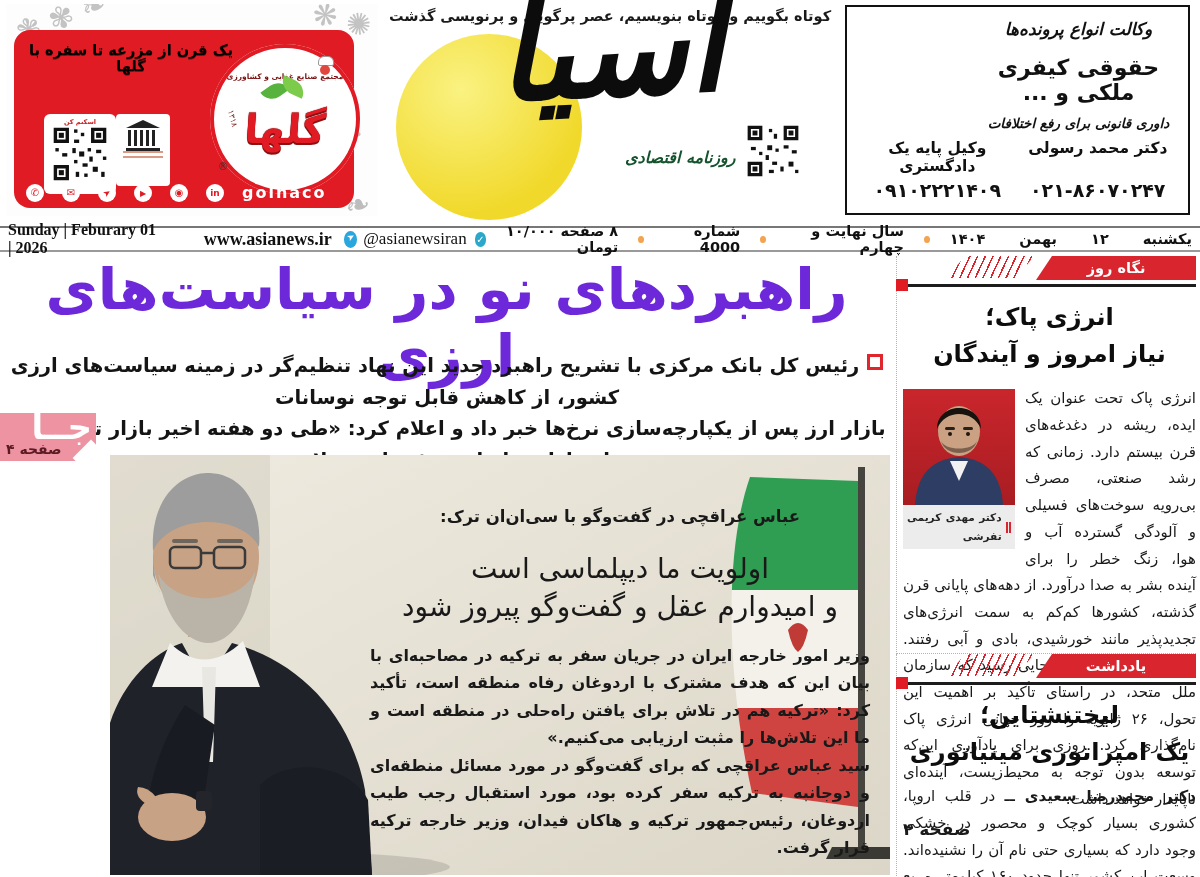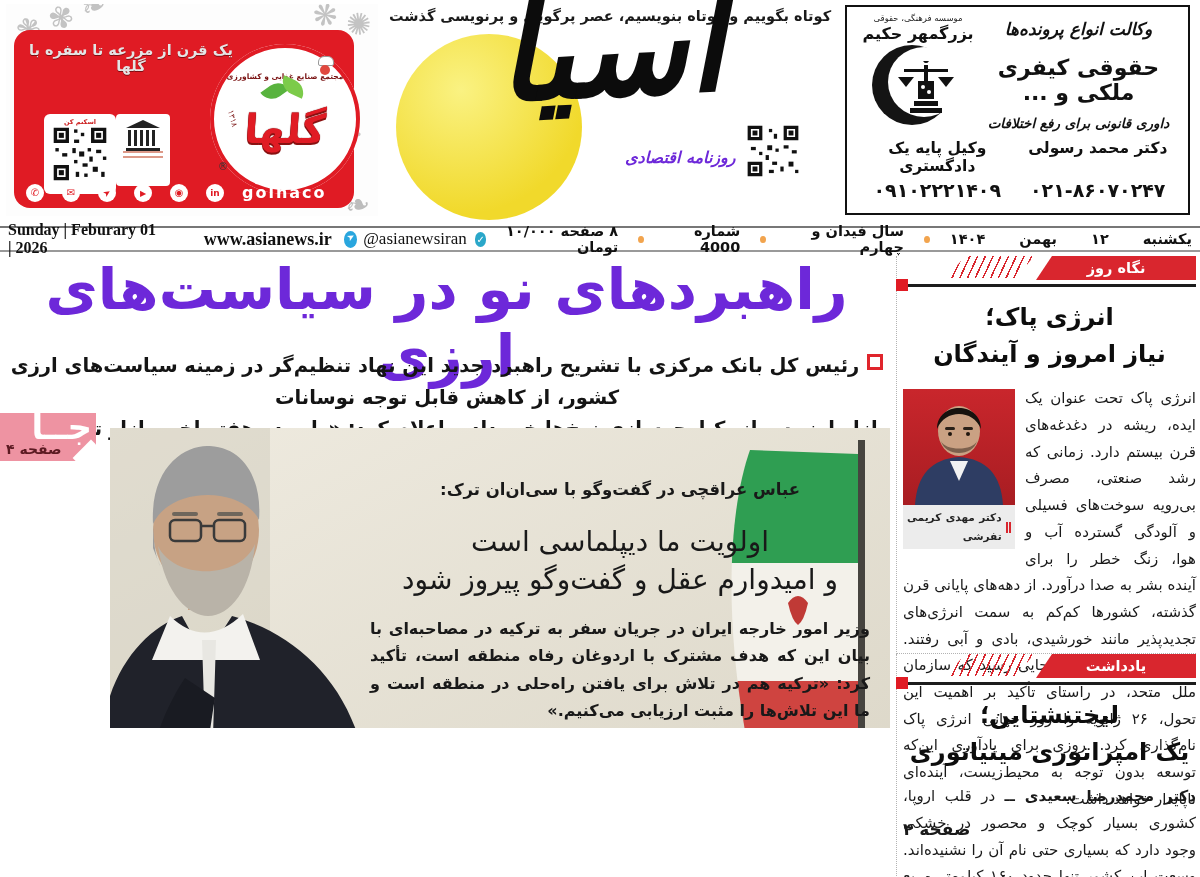--- a/index.html
+++ b/index.html
@@ -12,21 +12,21 @@
   .g-spice{position:absolute;color:#c3c3c3;font-size:30px;}
   .g-spice.s1{left:8px;top:-4px;transform:rotate(-20deg);}
   .g-spice.s1::before{content:"❧ ✾ ❃";}
   .g-spice.s2{right:6px;top:-2px;transform:rotate(15deg);}
   .g-spice.s2::before{content:"✺ ❋";}
   .g-spice.s3{right:2px;top:90px;transform:rotate(80deg);}
   .g-spice.s3::before{content:"❦ ✽";}
   .g-spice.s4{right:8px;bottom:-6px;transform:rotate(-10deg);color:#bdbdbd;}
   .g-spice.s4::before{content:"❧";}
   .g-red{position:absolute;left:8px;top:26px;width:340px;height:178px;background:#e01b24;border-radius:16px;}
-  .g-slogan{position:absolute;right:120px;left:14px;top:12px;text-align:center;color:#e5e5e5;
+  .g-slogan{position:absolute;right:120px;left:14px;top:12px;text-align:center;color:#000000;
             font-weight:bold;font-size:14.5px;text-shadow:0 1px 0 #7e0d12;}
   .g-circle{position:absolute;right:-6px;top:14px;width:150px;height:150px;border-radius:50%;background:#fff;
             box-shadow:0 0 0 4px #e01b24 inset;}
   .g-tag{position:absolute;top:28px;left:10px;right:10px;text-align:center;font-size:7.5px;color:#7a1313;font-weight:bold;}
   .g-chef{position:absolute;right:24px;top:12px;width:22px;height:22px;}
   .g-chef .hat{position:absolute;left:4px;top:0;width:14px;height:8px;background:#fff;border:1px solid #999;border-radius:6px 6px 2px 2px;}
   .g-chef .face{position:absolute;left:6px;top:9px;width:10px;height:10px;background:#e0483f;border-radius:50%;}
   .g-leaves{position:absolute;left:52px;top:40px;}
   .leaf{position:absolute;width:26px;height:14px;background:#58b33e;border-radius:0 14px 0 14px;}
   .leaf.l1{transform:rotate(-35deg);left:0;top:0;}
@@ -55,21 +55,21 @@
   .ic-linkedin::before{content:"in";font-size:9px;}
   .g-handle{color:#fff;font-weight:bold;font-size:16px;letter-spacing:2px;font-family:"DejaVu Sans",sans-serif;}
 
   
   .masthead{position:absolute;left:380px;top:0;width:460px;height:224px;}
   .m-tagline{position:absolute;top:8px;left:0;right:0;text-align:center;font-size:14.5px;font-weight:bold;color:#1a1a1a;}
   .m-circle{position:absolute;left:16px;top:34px;width:186px;height:186px;border-radius:50%;
             background:radial-gradient(circle at 35% 30%,#faf282,#f1d92b 70%);}
   .m-title{position:absolute;left:30px;top:-28px;width:400px;text-align:center;font-size:132px;font-weight:900;
            font-style:italic;color:#0c0c0c;transform:rotate(-3deg);}
-  .m-sub{position:absolute;left:245px;top:148px;font-size:16px;font-weight:bold;font-style:italic;color:#6d28d9;}
+  .m-sub{position:absolute;left:245px;top:148px;font-size:16px;font-weight:bold;font-style:italic;color:#14532d;}
   .m-qr{position:absolute;left:366px;top:124px;width:54px;height:54px;}
 
   
   .legal{position:absolute;left:845px;top:5px;width:345px;height:210px;border:2.5px solid #111;background:#fff;
          box-sizing:border-box;padding:6px 10px;}
   .l-row{display:flex;}
   .l-right{width:62%;text-align:center;}
   .l-cal1{font-family:"DejaVu Serif",serif;font-style:italic;font-weight:bold;font-size:17px;margin-top:6px;}
   .l-main{font-weight:900;font-size:22px;margin-top:16px;}
   .l-cal2{font-family:"DejaVu Serif",serif;font-style:italic;font-weight:bold;font-size:13.5px;margin-top:10px;}
@@ -104,21 +104,21 @@
            font-size:57px;font-weight:900;color:#6d28d9;letter-spacing:-1px;}
   .lead-lede{position:absolute;left:6px;top:350px;width:882px;text-align:center;font-size:19.5px;font-weight:bold;
              line-height:1.62;color:#141414;}
   .red-sq{display:inline-block;width:10px;height:10px;border:3px solid #e0252c;margin-left:8px;vertical-align:2px;}
   .pink-tag{position:absolute;left:0;top:413px;width:96px;height:48px;background:#ee93a2;overflow:hidden;}
   .pt-cal{position:absolute;right:4px;top:-6px;font-size:34px;font-weight:900;color:#fff;}
   .pt-page{position:absolute;left:6px;bottom:4px;font-size:14px;font-weight:bold;color:#5c1a22;}
   .pink-tag::after{content:"";position:absolute;right:-8px;bottom:-10px;width:26px;height:26px;background:#fff;transform:rotate(45deg);}
 
   
-  .photo{position:absolute;left:110px;top:428px;width:780px;height:300px;overflow:hidden;}
+  .photo{position:absolute;left:110px;top:455px;width:780px;height:420px;overflow:hidden;}
   .photo svg{position:absolute;left:0;top:0;}
   .ph-text{position:absolute;left:250px;top:52px;width:520px;text-align:center;color:#191919;}
   .ph-kicker{font-size:16.5px;font-weight:bold;}
   .ph-hl{font-size:28px;font-weight:400;line-height:1.35;margin-top:24px;}
   .ph-body{margin:16px auto 0;width:500px;font-size:16px;font-weight:bold;line-height:1.72;text-align:justify;}
 
   
   .rcol{position:absolute;left:896px;top:256px;width:300px;height:621px;}
   .rc-sec{position:relative;border-left:1.5px dotted #b3b3b3;box-sizing:border-box;padding:0 0 6px 6px;}
   .rc-sec.s1{height:398px;border-bottom:1.5px dotted #b3b3b3;}
@@ -254,39 +254,20 @@
     </svg>
   </div>
 
   <div class="legal">
     <div class="l-row">
       <div class="l-right">
         <div class="l-cal1">وکالت انواع پرونده‌ها</div>
         <div class="l-main">حقوقی کیفری ملکی و ...</div>
         <div class="l-cal2">داوری قانونی برای رفع اختلافات</div>
       </div>
-      <div class="l-left">
-        <div class="l-org">موسسه فرهنگی، حقوقی</div>
-        <div class="l-brand">بزرگمهر حکیم</div>
-        <div class="l-logo">
-          <span class="crescent"></span>
-          <svg class="scales" viewBox="0 0 60 56">
-            <rect x="8" y="8" width="44" height="3" fill="#111"></rect>
-            <rect x="28" y="4" width="4" height="32" fill="#111"></rect>
-            <path d="M30,2 a3,3 0 1 1 0.1,0 Z" fill="#111"></path>
-            <path d="M2,16 h16 l-8,10 Z" fill="#111"></path>
-              <path d="M42,16 h16 l-8,10 Z" fill="#111"></path>
-            <rect x="22" y="20" width="16" height="18" fill="#111"></rect>
-            <circle cx="27" cy="26" r="2" fill="#fff"></circle>
-              <circle cx="33" cy="31" r="2" fill="#fff"></circle>
-            <rect x="18" y="40" width="24" height="5" fill="#111"></rect>
-            <rect x="14" y="47" width="32" height="5" fill="#111"></rect>
-          </svg>
-        </div>
-      </div>
     </div>
     <div class="l-bottom">
       <span class="l-name">دکتر محمد رسولی</span>
       <span class="l-name">وکیل پایه یک دادگستری</span>
       <span class="l-phone">۰۲۱-۸۶۰۷۰۲۴۷</span>
       <span class="l-phone">۰۹۱۰۲۲۲۱۴۰۹</span>
     </div>
   </div>
 
   <div class="datebar">
@@ -298,21 +279,21 @@
       <span class="vf-icon">✓</span>
     </div>
     <div class="db-right">
       <span class="db-cal">
         <span>یکشنبه</span>
         <span>۱۲</span>
         <span>بهمن</span>
         <span>۱۴۰۴</span>
       </span>
       <i class="dot"></i>
-      <span>سال فیدان و چهارم</span>
+      <span>سال نهایت و چهارم</span>
       <i class="dot"></i>
       <span>شماره 4000</span>
       <i class="dot"></i>
       <span>۸ صفحه ۱۰/۰۰۰ تومان</span>
     </div>
   </div>
 
   <h1 class="lead-hl">راهبردهای نو در سیاست‌های ارزی</h1>
   <div class="lead-lede">
     <span class="red-sq"></span><span class="preline">رئیس کل بانک مرکزی با تشریح راهبرد جدید این نهاد تنظیم‌گر در زمینه سیاست‌های ارزی کشور، از کاهش قابل توجه نوسانات

